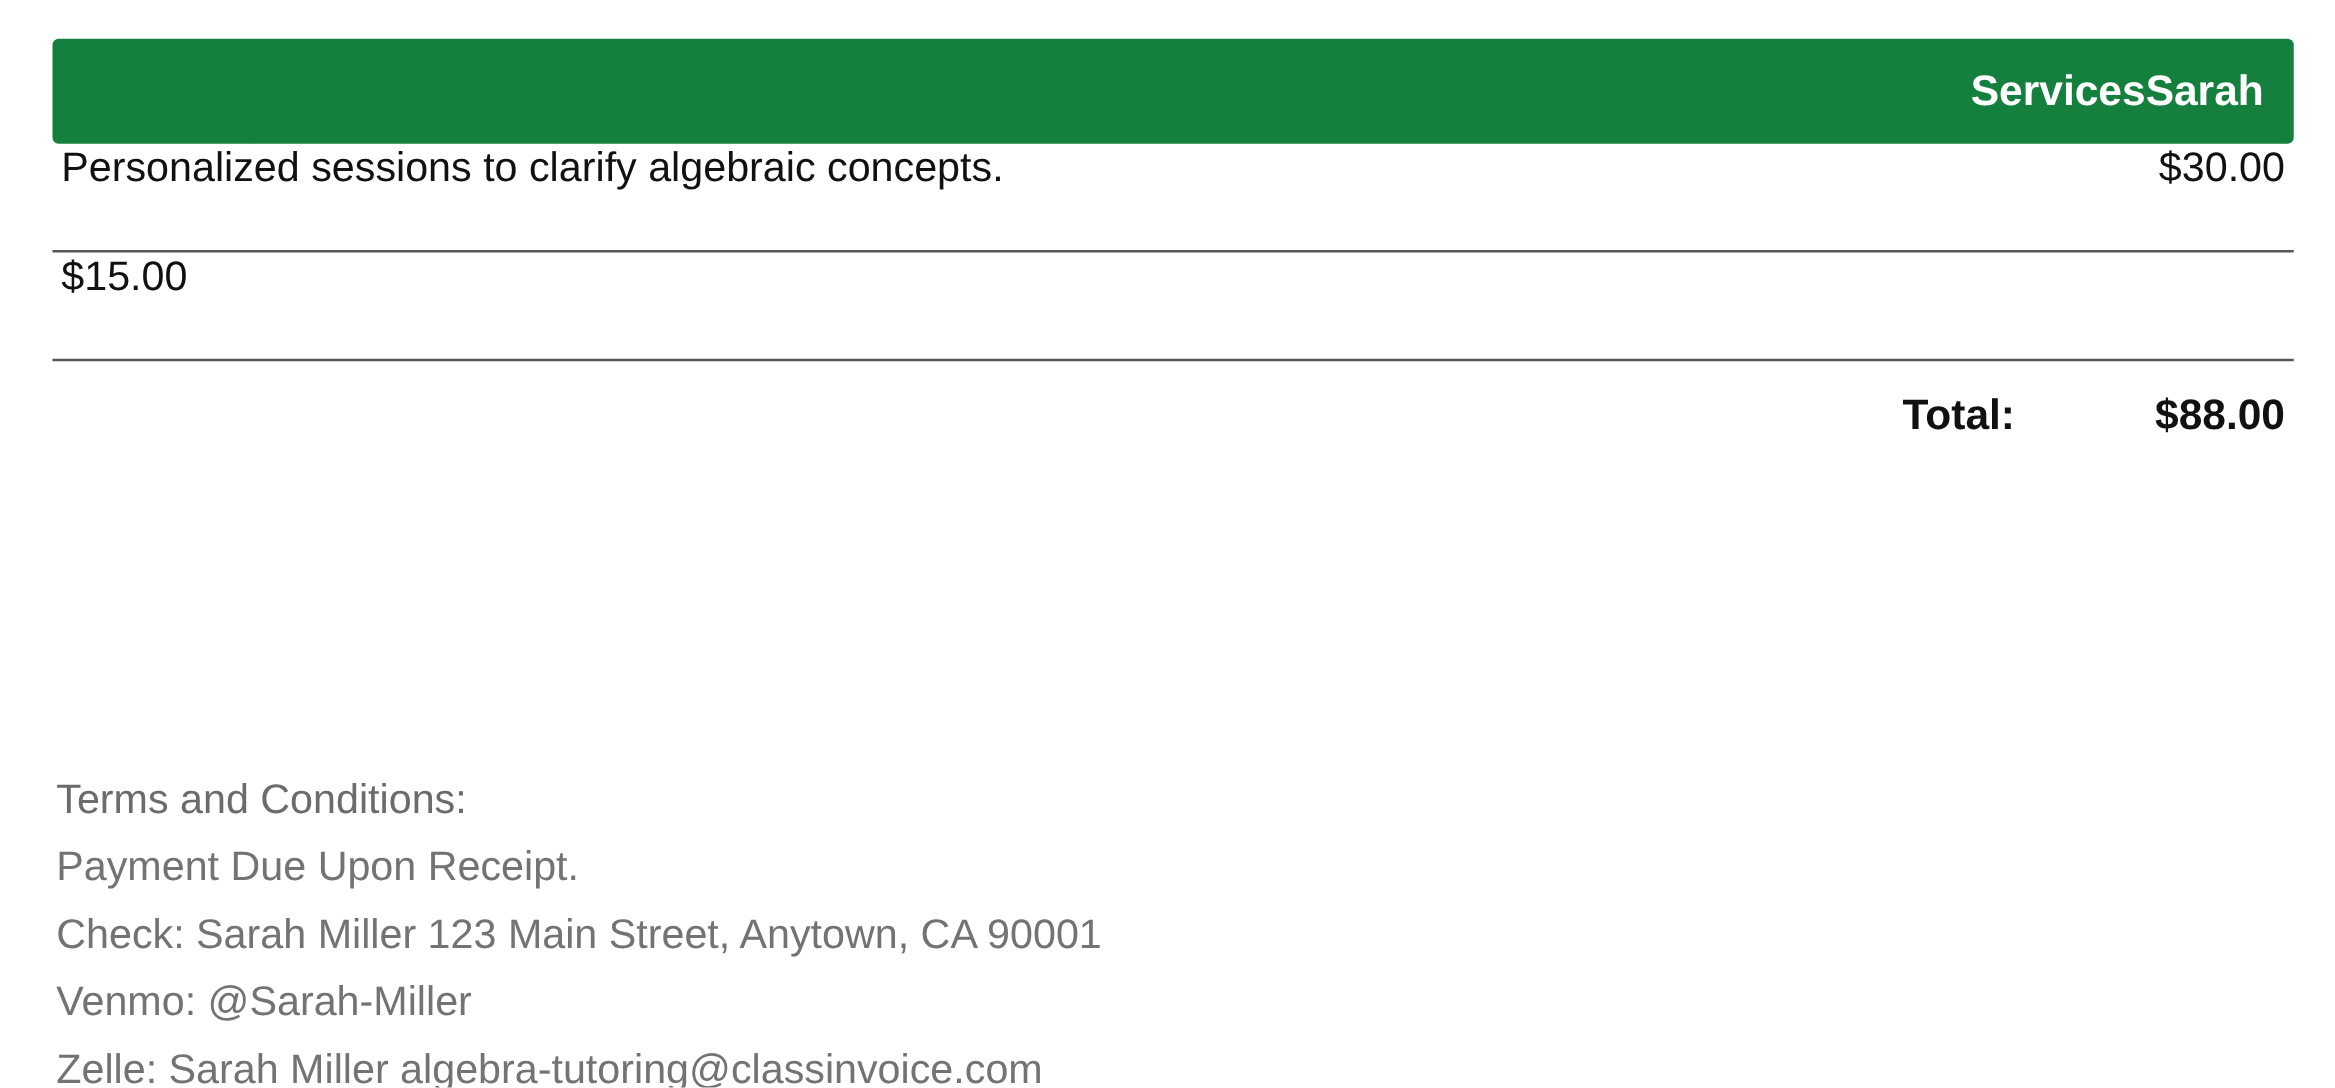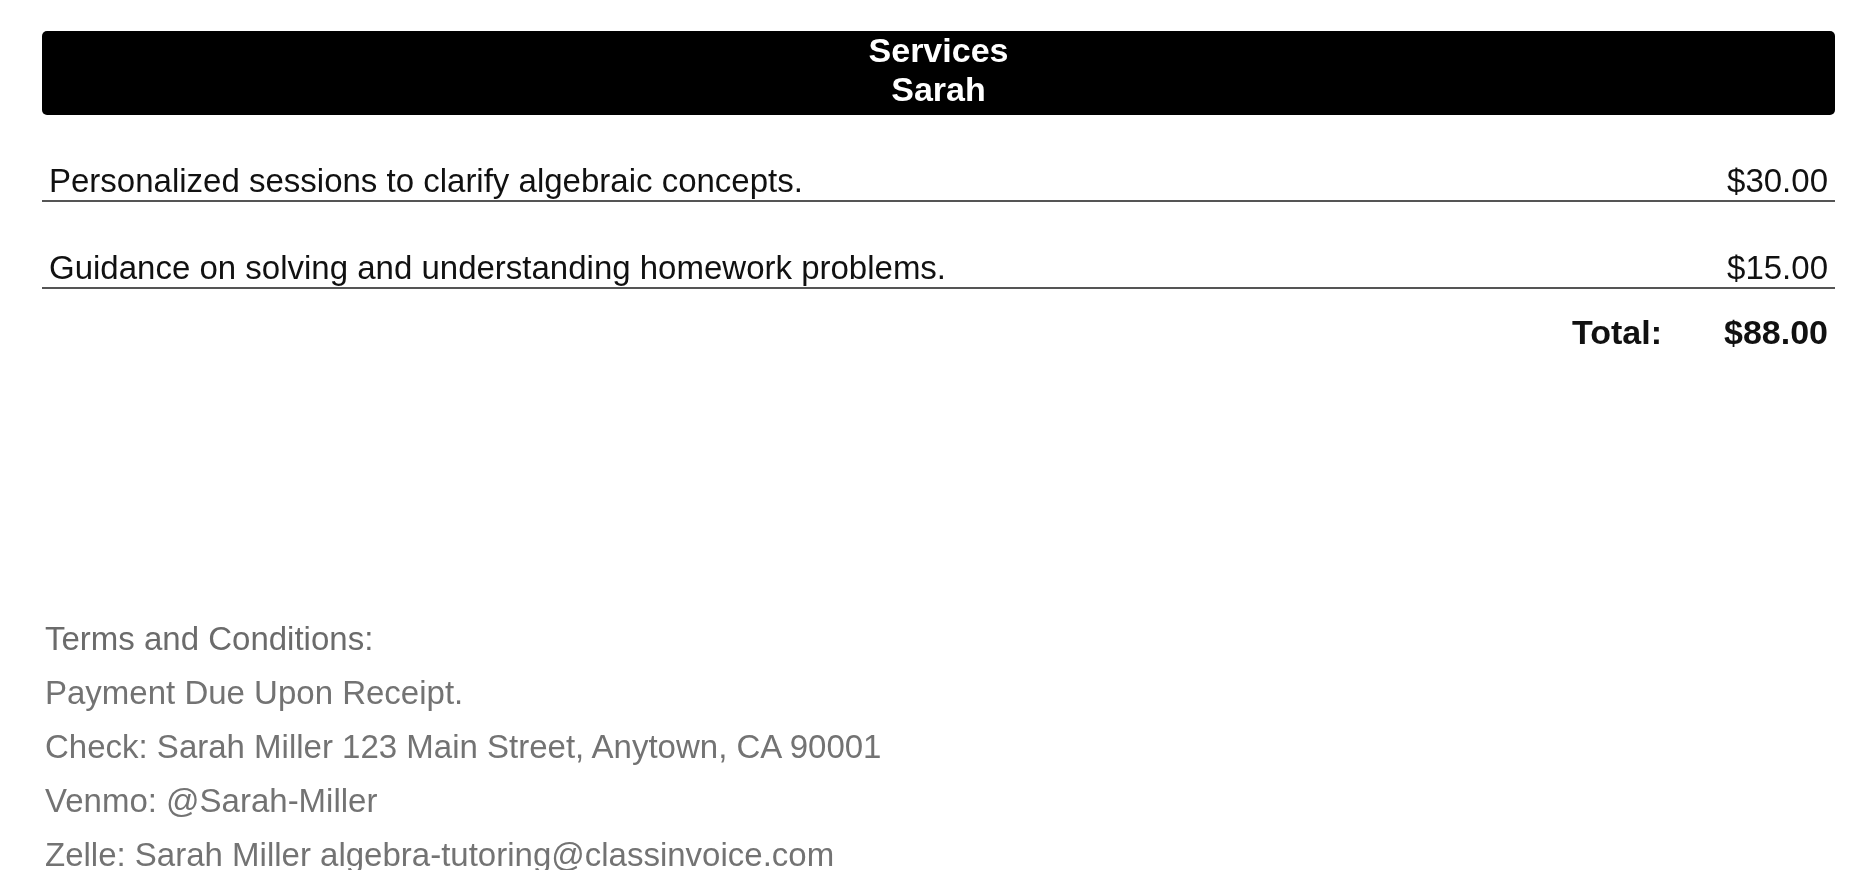--- a/index.html
+++ b/index.html
@@ -16,56 +16,55 @@
       overflow: hidden;
     }
     .invoice-table {
       position: absolute;
       left: 42px;
       top: 31px;
       width: 1793px;
     }
     .table-header {
       height: 84px;
-      background: #000000;
+      background: #15803d;
       border-radius: 5px;
       display: flex;
       align-items: center;
-      justify-content: flex-start;
+      justify-content: flex-end;
       padding: 0 24px;
       box-sizing: border-box;
       color: #ffffff;
       font-weight: bold;
       font-size: 34px;
-      flex-direction: column;
     }
     .table-row {
       height: 87px;
       display: flex;
-      align-items: flex-end;
+      align-items: flex-start;
       justify-content: space-between;
       padding: 0 7px;
       box-sizing: border-box;
       border-bottom: 2px solid #555555;
       font-size: 33px;
       color: #111111;
     }
     .total-row {
       height: 86px;
       display: flex;
       align-items: center;
       justify-content: flex-end;
       padding: 0 7px;
       box-sizing: border-box;
       font-size: 34px;
       font-weight: bold;
       color: #111111;
     }
     .total-label {
-      margin-right: 62px;
+      margin-right: 112px;
     }
     .terms {
       position: absolute;
       left: 45px;
       top: 612px;
       font-size: 33px;
       line-height: 54px;
     }
     .terms-title {
       color: #6b6b6b;
@@ -81,21 +80,20 @@
   <div class="table-header">
     <span>Services</span>
     <span>Sarah</span>
   </div>
 
   <div class="table-row">
     <span>Personalized sessions to clarify algebraic concepts.</span>
     <span>$30.00</span>
   </div>
   <div class="table-row">
-    <span>Guidance on solving and understanding homework problems.</span>
     <span>$15.00</span>
   </div>
 
   <div class="total-row">
     <span class="total-label">Total:</span>
     <span>$88.00</span>
   </div>
 </div>
 
 <div class="terms">

